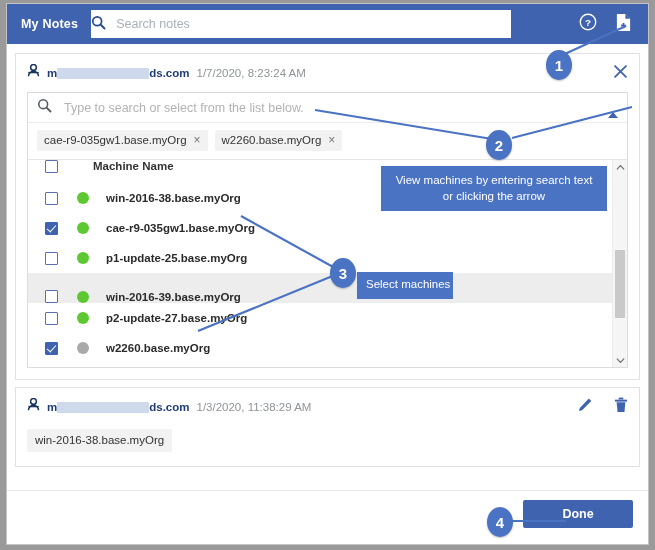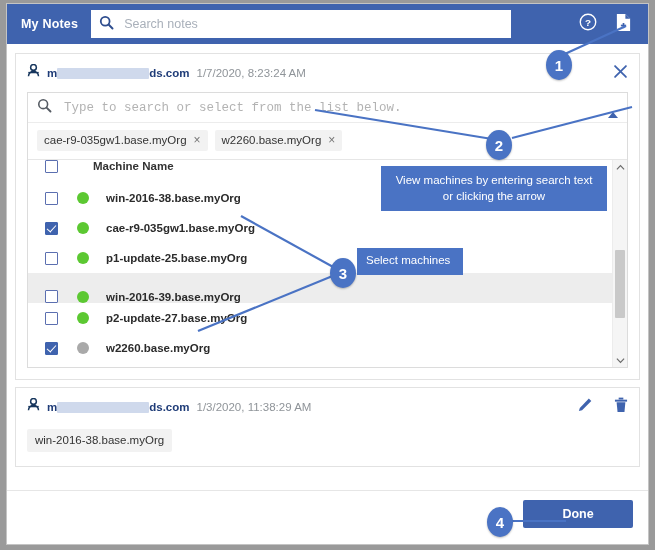--- a/index.html
+++ b/index.html
@@ -49,21 +49,20 @@
     margin: 0 0 0 0;
     height: 28px;
     max-width: 420px;
   }
   .search-box {
     position: relative;
     height: 28px;
     background: #ffffff;
     display: flex;
     align-items: center;
-    padding-left: 8px;
   }
   .search-box .mag { flex: 0 0 auto; margin-right: 8px; display:block; }
   .search-input {
     border: none; outline: none;
     font-size: 12.5px;
     font-family: "Liberation Sans", sans-serif;
     color: #333;
     width: 100%;
     background: transparent;
   }
@@ -144,21 +143,21 @@
     height: 30px;
     padding: 0 9px;
     border-bottom: 1px solid #ececec;
     position: relative;
   }
   .msel-search .mag2 { flex: 0 0 auto; margin-right: 10px; display:block; }
   .msel-input {
     border: none; outline: none; width: 100%;
     font-size: 12.5px;
     color: #a16207;
-    font-family: Liberation Mono, monospace;
+    font-family: Liberation Sans, sans-serif;
   }
   .msel-input::placeholder { color: #b3b3b3; }
   .msel-caret {
     position: absolute;
     right: 9px; top: 12px;
   }
 
   .chips {
     display: flex;
     gap: 7px;
@@ -319,22 +318,22 @@
     text-align: center;
     padding: 7px 10px;
     line-height: 1.35;
     z-index: 40;
   }
   #tooltip-view {
     left: 381px; top: 166px;
     width: 226px;
   }
   #tooltip-select {
-    left: 357px; top: 248px;
-    padding: 5px 13px 6px 9px;
+    left: 357px; top: 272px;
+    padding: 5px 3px 6px 9px;
     text-align: right;
   }
 
   .callout {
     position: absolute;
     width: 26px; height: 30px;
     border-radius: 50%;
     background: #4a73c4;
     color: #fff;
     font-size: 15px;

